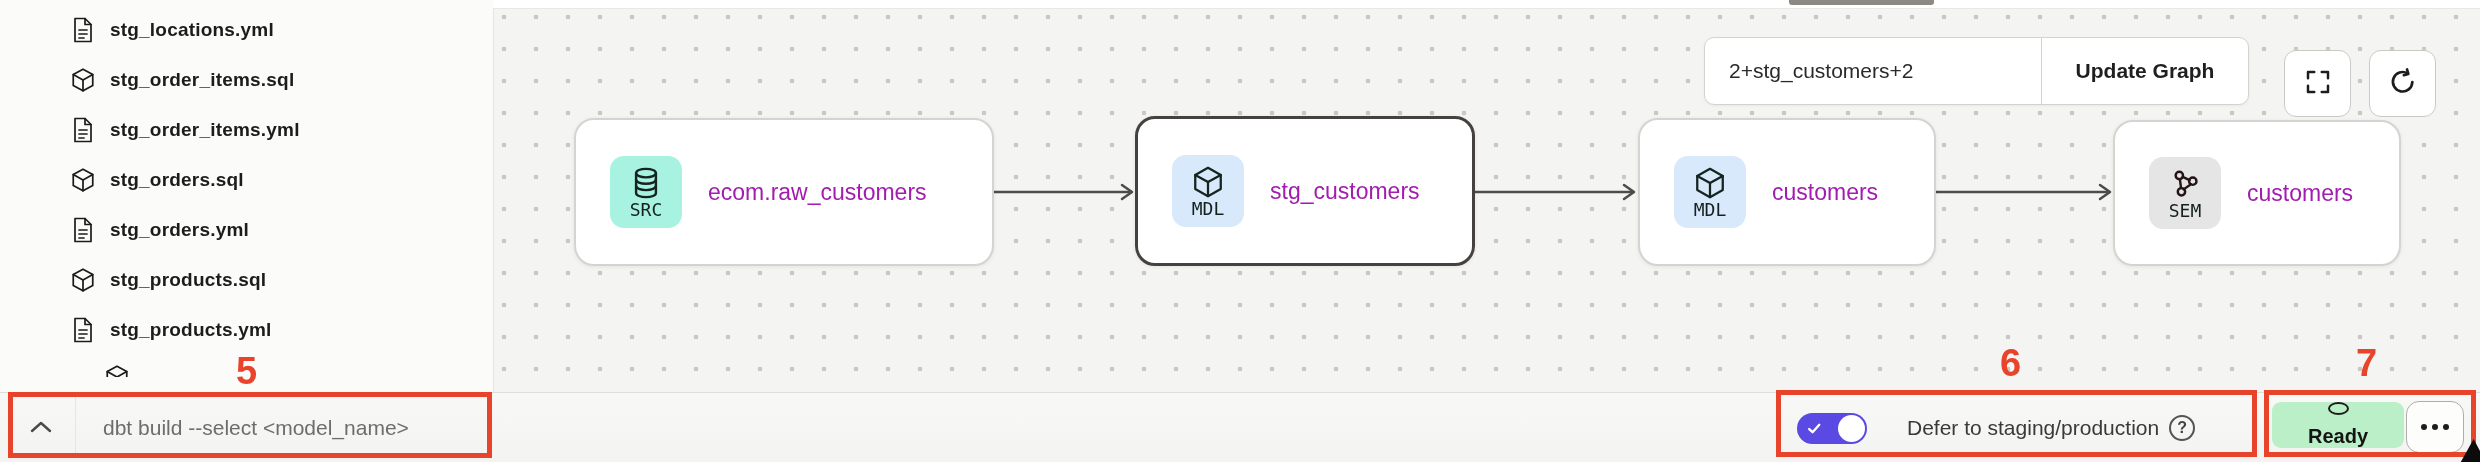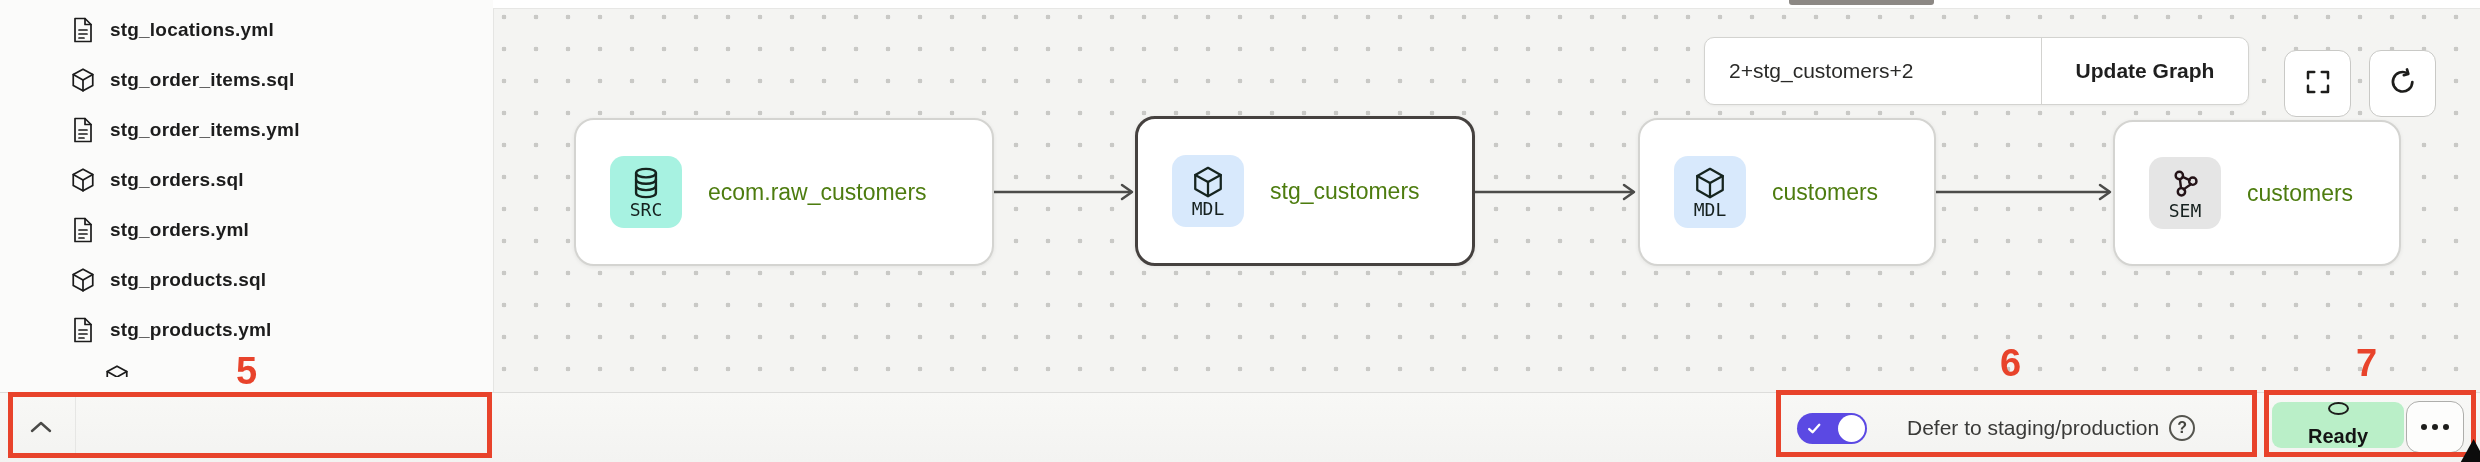--- a/index.html
+++ b/index.html
@@ -59,21 +59,21 @@
     gap: 1px;
   }
   .badge svg { display: block; }
   .badge .blabel {
     font-family: "DejaVu Sans Mono", "Liberation Mono", monospace;
     font-size: 18px; font-weight: 500; color: #16211f; line-height: 1;
   }
   .badge.src { background: #a7f2e1; }
   .badge.mdl { background: #d8e9fc; }
   .badge.sem { background: #e5e5e5; }
-  .node .nname { margin-left: 26px; font-size: 23px; font-weight: 500; color: #4d7c0f; white-space: nowrap; }
+  .node .nname { margin-left: 26px; font-size: 23px; font-weight: 500; color: #a21caf; white-space: nowrap; }
 
   .edge { position: absolute; z-index: 2; }
 
   
   .selector-group {
     position: absolute; left: 1210px; top: 28px; width: 545px; height: 68px;
     background: #ffffff; border: 1px solid #d3d3d0; border-radius: 10px;
     display: flex; align-items: stretch; z-index: 20;
     box-shadow: 0 1px 3px rgba(0,0,0,0.05);
   }
@@ -371,20 +371,21 @@
 
   <div class="bottombar">
     <button class="chev-btn">
       <span>
         <svg width="24" height="14" viewBox="0 0 24 14" fill="none" stroke="#4a4a48" stroke-width="2.4">
           <path d="M3 11 L12 3 L21 11"></path>
         </svg>
       </span>
     </button>
     <div class="bar-divider"></div>
+    <input class="command-input" type="text" placeholder="dbt build --select &lt;model_name&gt;" style="">
 
     <div class="defer-cluster">
       <div class="toggle">
         <span class="check">
           <svg width="17" height="17" viewBox="0 0 16 16" fill="none" stroke="#ffffff" stroke-width="2.2">
             <path d="M3 8.5 L6.2 11.5 L12.5 4.5"></path>
           </svg>
         </span>
         <span class="knob"></span>
       </div>

